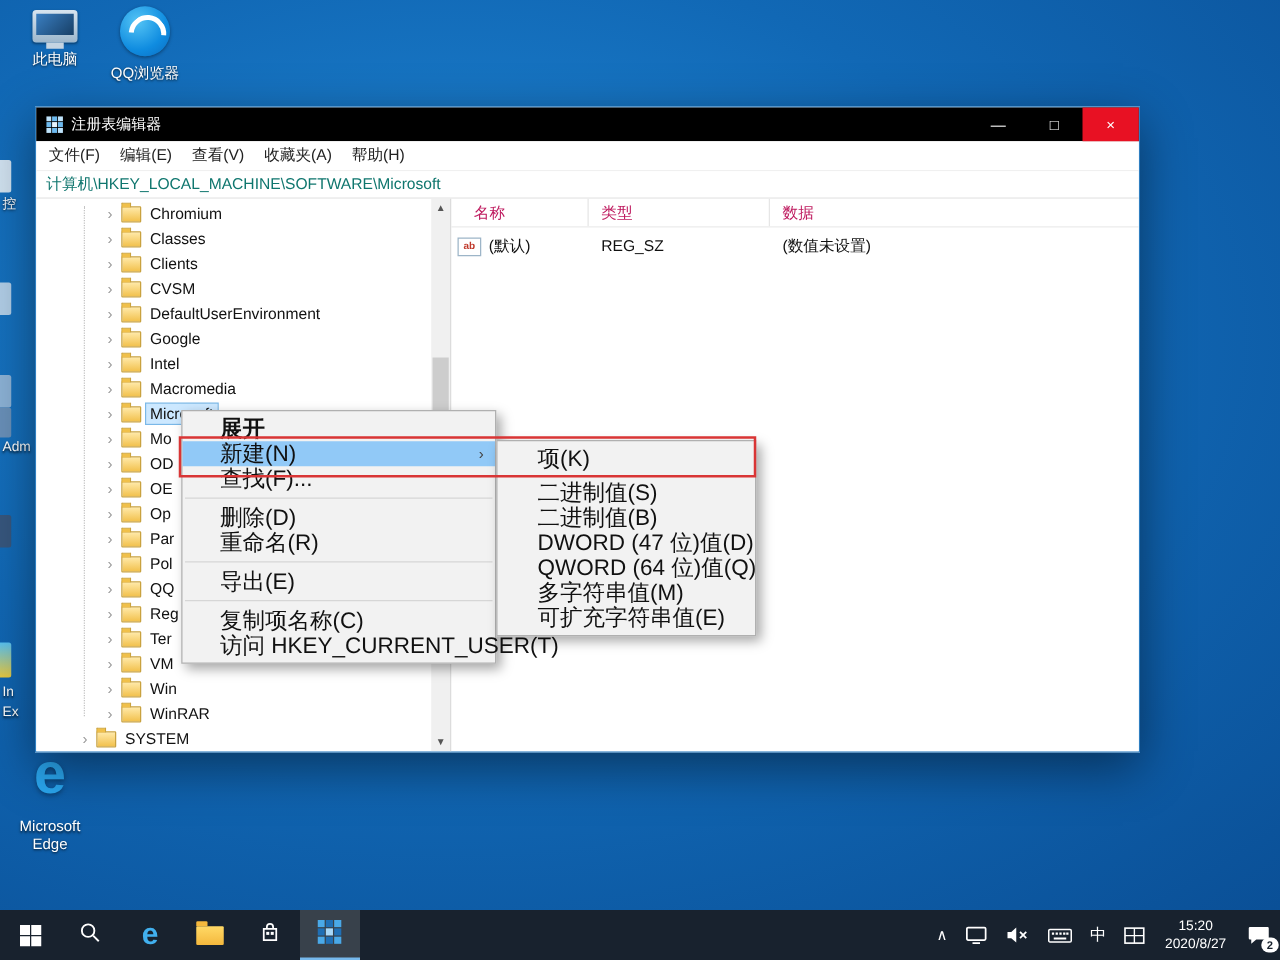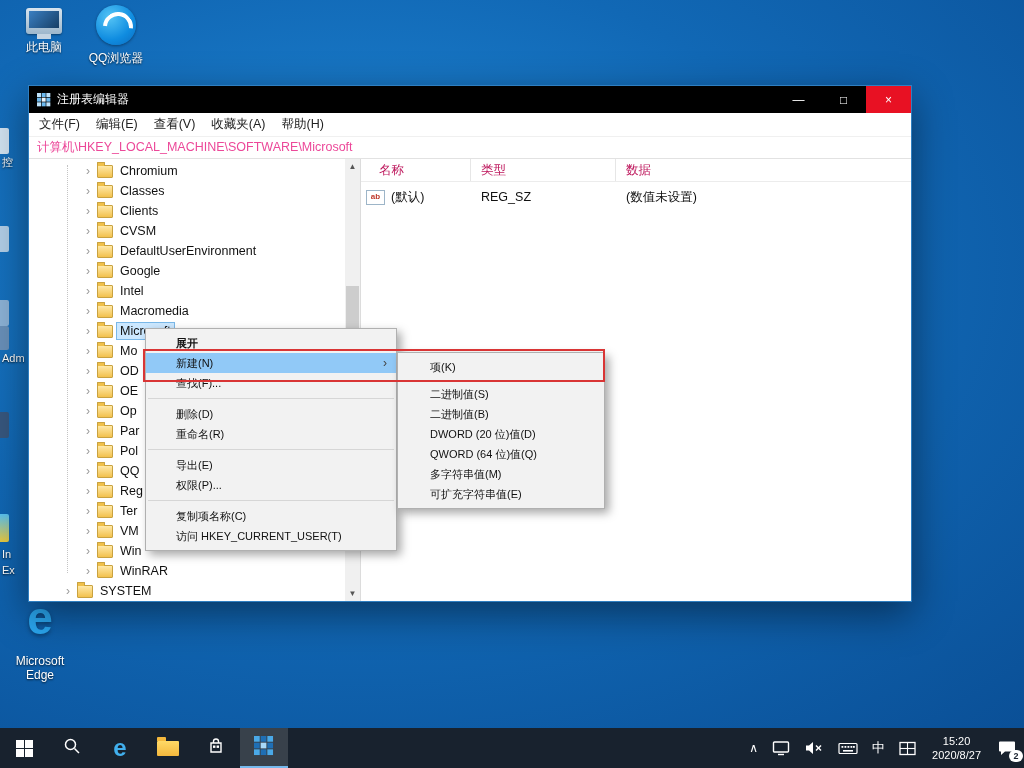--- a/index.html
+++ b/index.html
@@ -22,21 +22,21 @@
   
   .win{position:absolute;left:28px;top:85px;width:882px;height:515px;background:#fff;
     border:1px solid #2f7fc1;box-shadow:0 12px 38px rgba(0,0,0,.45);z-index:10;}
   .titlebar{height:27px;background:#000000;display:flex;align-items:center;color:#fff;}
   .title-icon{margin:0 6px 0 8px;display:flex;}
   .title-text{font-size:12px;flex:1;}
   .winbtn{width:45px;height:27px;display:flex;align-items:center;justify-content:center;font-size:12px;color:#fff;}
   .winbtn.close{background:#e81123;}
   .menubar{height:23px;display:flex;align-items:center;font-size:12.5px;color:#222;padding-left:2px;border-bottom:1px solid #f0f0f0;background:#fff;}
   .menu-item{padding:0 8px;line-height:23px;}
-  .addr{height:21px;line-height:21px;font-size:12.5px;padding-left:8px;border-bottom:1px solid #e2e2e2;color:#ec4899;background:#fff;}
+  .addr{height:21px;line-height:21px;font-size:12.5px;padding-left:8px;border-bottom:1px solid #e2e2e2;color:#0f766e;background:#fff;}
   .winbody{position:absolute;top:73px;left:0;right:0;bottom:0;display:flex;background:#fff;}
   
   .tree{position:relative;width:332px;border-right:1px solid #dcdcdc;overflow:hidden;font-size:12.5px;padding-top:2px;box-sizing:border-box;flex:none;}
   .guide{position:absolute;left:38px;top:6px;bottom:28px;border-left:1px dotted #c4c4c4;}
   .trow{height:20px;display:flex;align-items:center;white-space:nowrap;color:#111;position:relative;z-index:2;}
   .lvl2{padding-left:52px;}
   .lvl1{padding-left:32px;}
   .chev{width:14px;color:#9a9a9a;font-size:12px;text-align:center;flex:none;}
   .chev::before{content:"›";}
   .folder{width:14px;height:11px;background:linear-gradient(#ffe9a8,#f2c14d);border:1px solid #c9a23f;border-radius:1px;position:relative;flex:none;margin-left:2px;}
@@ -55,21 +55,21 @@
   .h-name{width:110px;}
   .h-type{width:145px;padding-left:10px;}
   .h-data{flex:1;border-right:none;padding-left:10px;}
   .lrow{height:20px;display:flex;align-items:center;margin-top:5px;}
   .cell-name{width:110px;display:flex;align-items:center;padding-left:5px;box-sizing:border-box;}
   .ab-icon{width:17px;height:13px;border:1px solid #9db5c8;background:#fff;color:#c0392b;font-size:8px;font-weight:bold;line-height:12px;text-align:center;margin-right:6px;flex:none;}
   .cell-type{width:145px;padding-left:10px;box-sizing:border-box;}
   .cell-data{padding-left:10px;}
   
   .cmenu{position:absolute;background:#f2f2f2;border:1px solid #b0b0b0;box-shadow:4px 4px 9px rgba(0,0,0,.35);
-    padding:4px 0;font-size:11px;color:#111;z-index:50;}
+    padding:4px 0;font-size:18px;color:#111;z-index:50;}
   .menu-main{left:145px;top:328px;width:250px;}
   .menu-sub{left:397px;top:352px;width:206px;z-index:55;}
   .mitem{height:20px;line-height:20px;padding-left:30px;position:relative;white-space:nowrap;}
   .menu-sub .mitem{padding-left:32px;}
   .mitem.bold{font-weight:bold;}
   .mitem.hl{background:#91c9f7;}
   .sub-arrow{position:absolute;right:9px;top:0;font-size:12px;color:#444;}
   .sub-arrow::before{content:"›";}
   .msep{border-top:1px solid #d6d6d6;margin:5px 2px;}
   .menu-sub .msep{margin:3px 2px;}
@@ -296,32 +296,31 @@
     <div class="mitem hl">
       <span>新建(N)</span>
       <span class="sub-arrow"></span>
     </div>
     <div class="mitem">查找(F)...</div>
     <div class="msep"></div>
     <div class="mitem">删除(D)</div>
     <div class="mitem">重命名(R)</div>
     <div class="msep"></div>
     <div class="mitem">导出(E)</div>
-    <div class="mitem">权限(P)...</div>
     <div class="msep"></div>
     <div class="mitem">复制项名称(C)</div>
     <div class="mitem">访问 HKEY_CURRENT_USER(T)</div>
   </div>
 
   <div class="cmenu menu-sub">
     <div class="mitem">项(K)</div>
     <div class="msep"></div>
     <div class="mitem">二进制值(S)</div>
     <div class="mitem">二进制值(B)</div>
-    <div class="mitem">DWORD (20 位)值(D)</div>
+    <div class="mitem">DWORD (47 位)值(D)</div>
     <div class="mitem">QWORD (64 位)值(Q)</div>
     <div class="mitem">多字符串值(M)</div>
     <div class="mitem">可扩充字符串值(E)</div>
   </div>
 
   <div class="redbox"></div>
 
   <div class="taskbar">
     <div class="tb-left">
       <div class="tb-tile">

